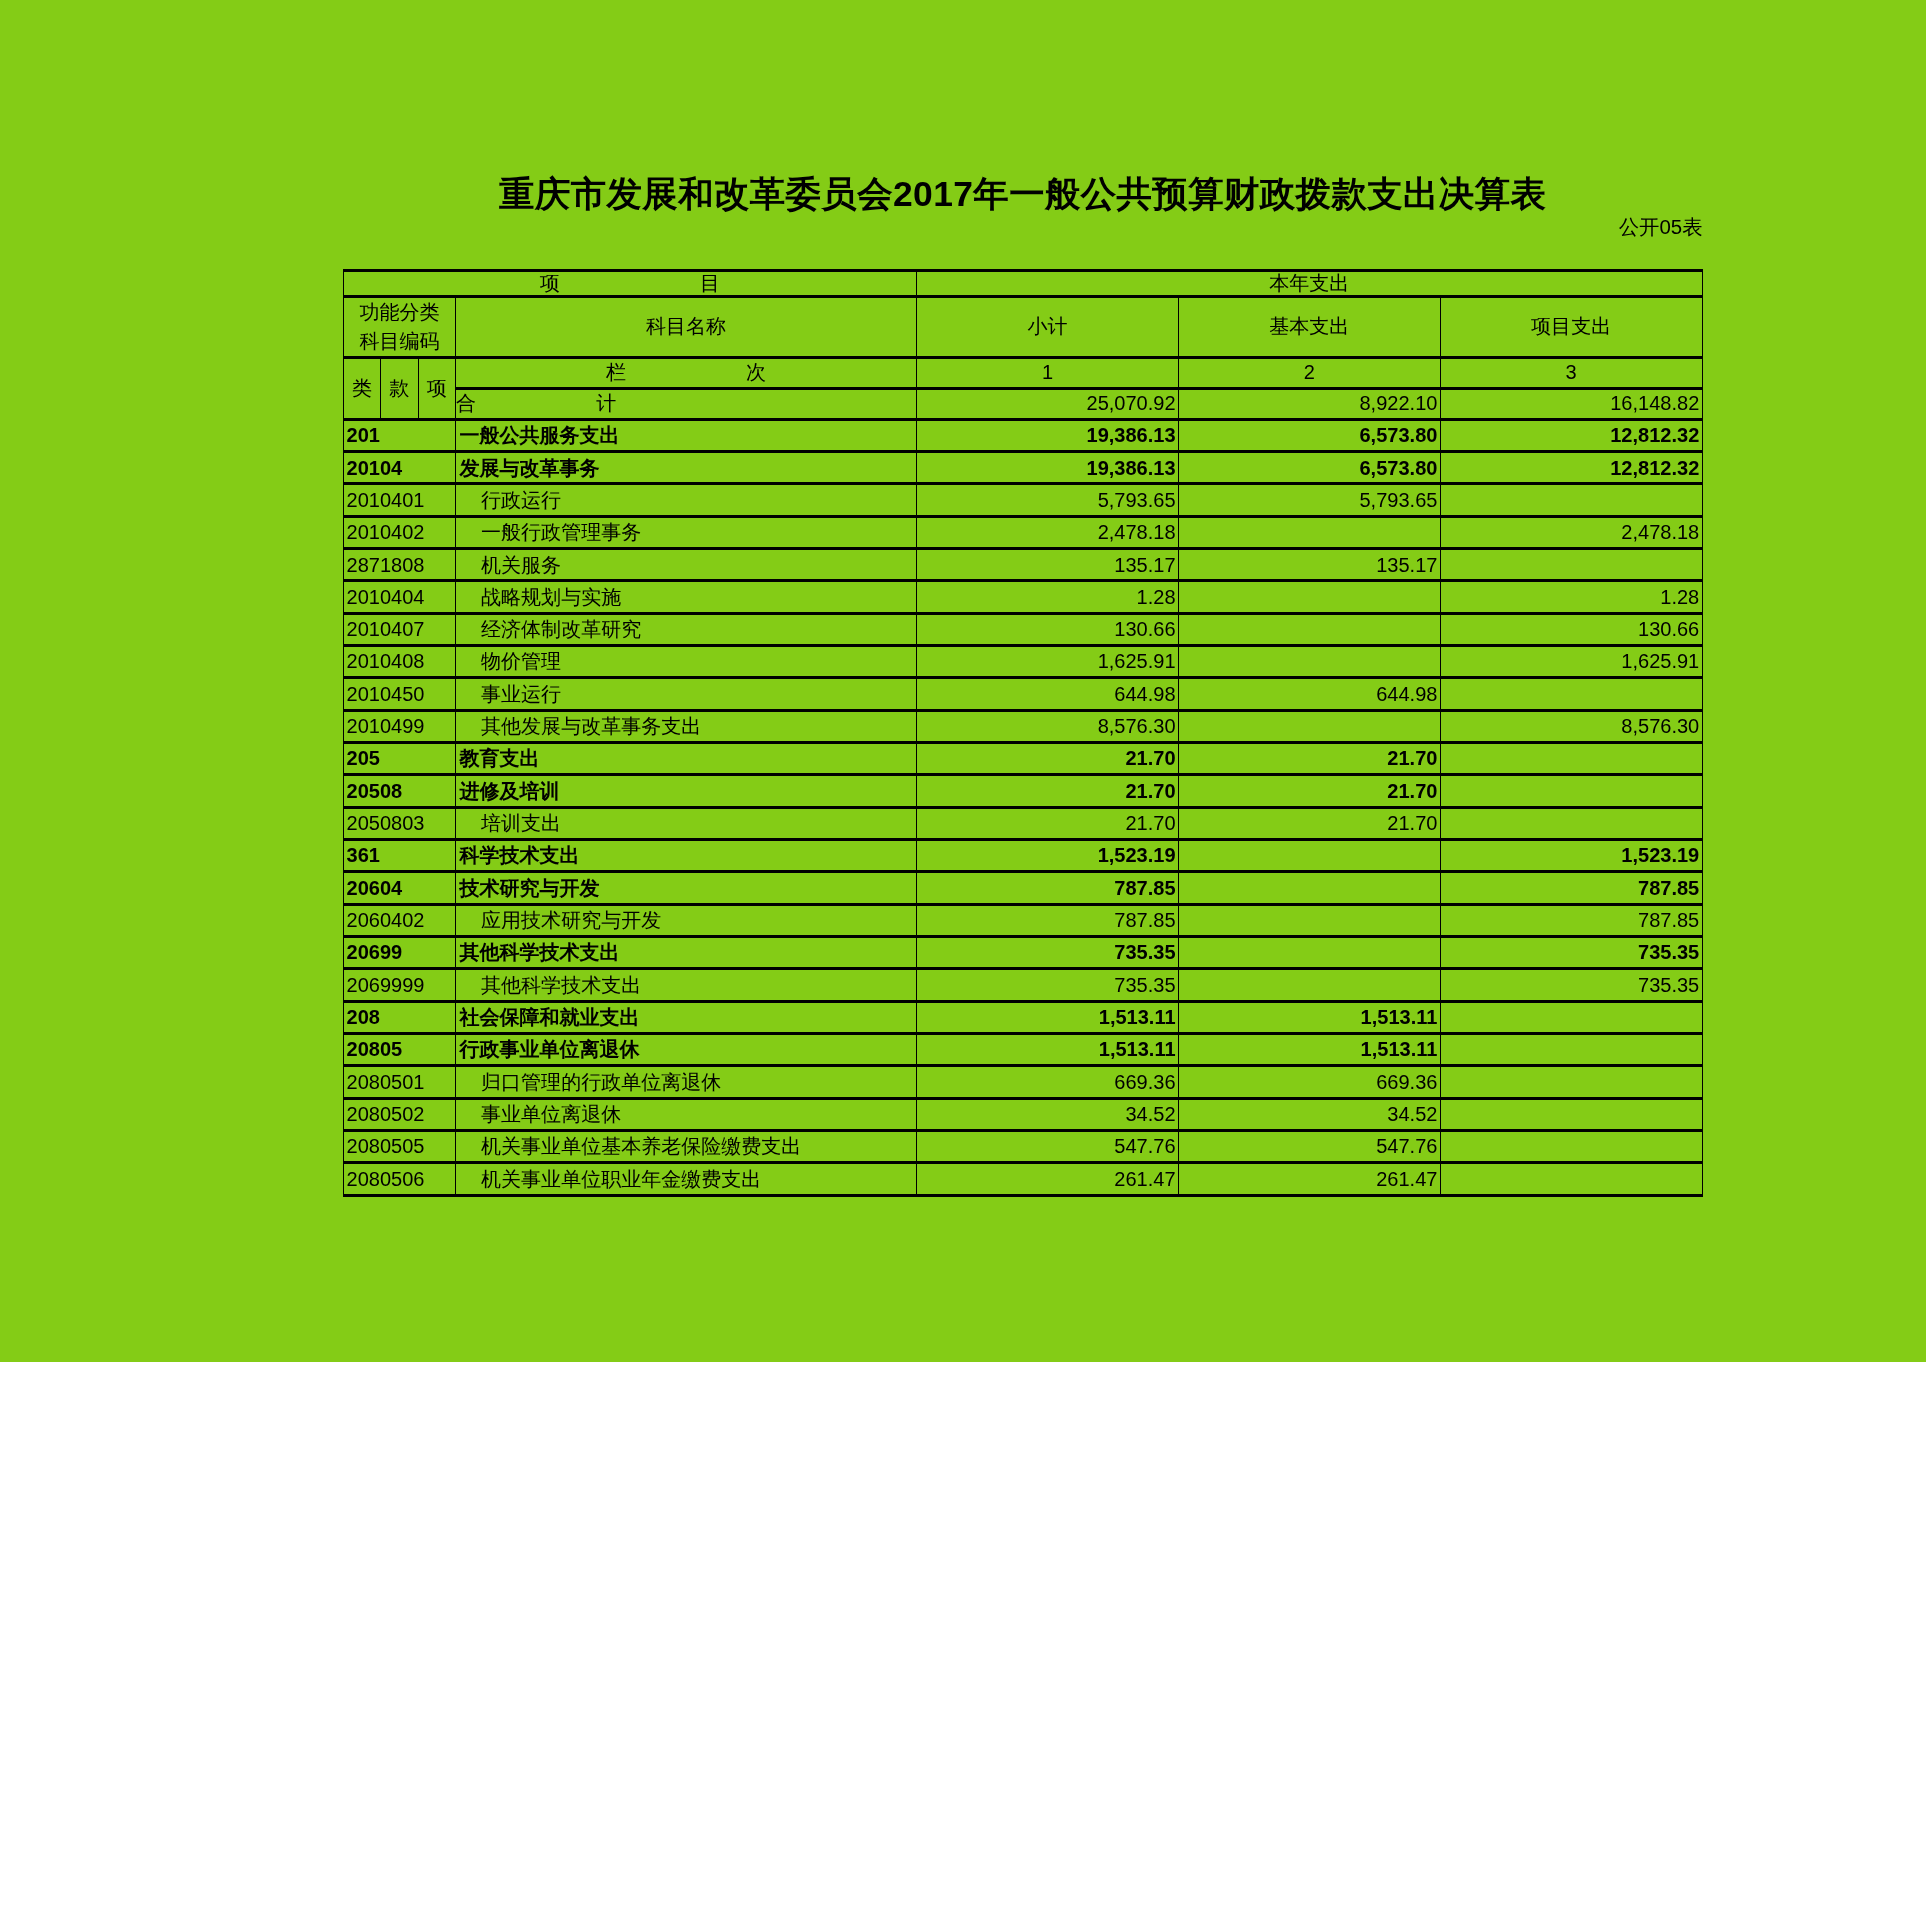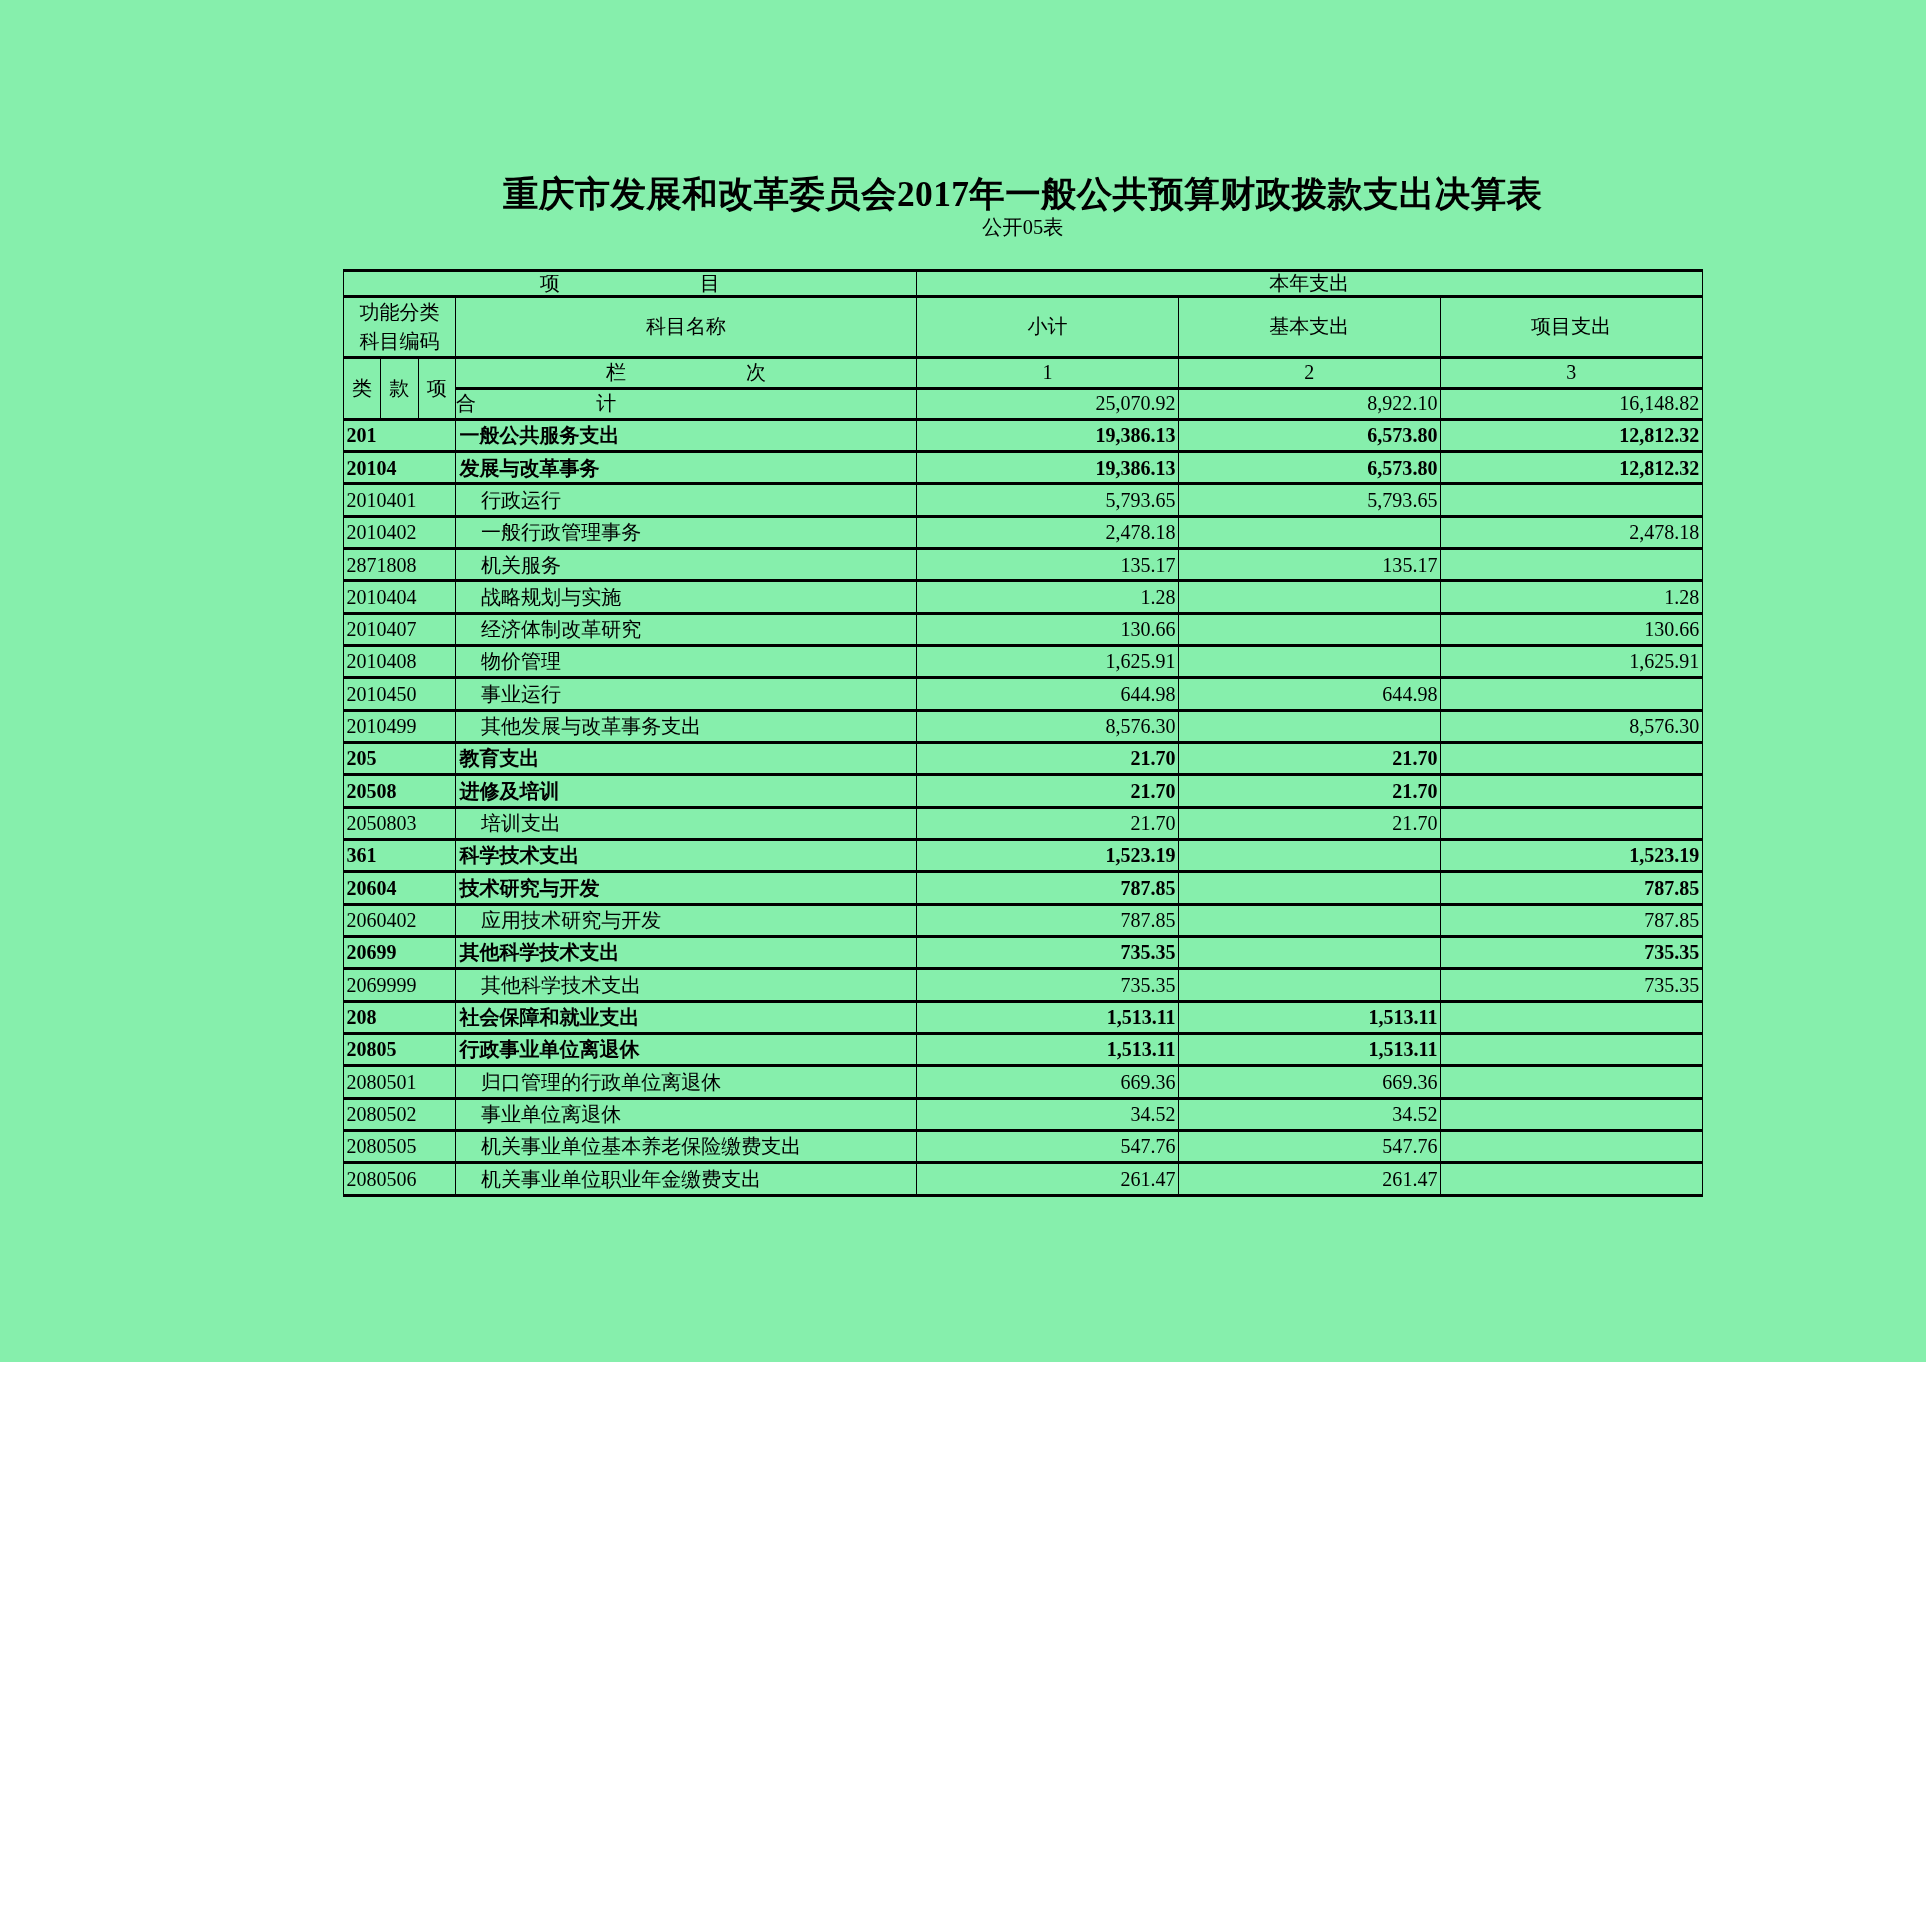--- a/index.html
+++ b/index.html
@@ -1,40 +1,40 @@
 <!DOCTYPE html>
 <html style="font-size:6.2px"><head>
 <meta charset="utf-8">
 <style>
   html, body { margin: 0; padding: 0; background: #ffffff; }
   .page {
     position: relative;
     width: 100vw;
     height: 70.7vw;
-    background: #86efac;
-    font-family: Liberation Serif, serif;
+    background: #84cc16;
+    font-family: Liberation Sans, sans-serif;
     color: #000000;
     overflow: hidden;
   }
   .doc-title {
     position: absolute;
     left: 17.8%;
     width: 70.6%;
     top: 8.9vw;
     text-align: center;
     font-size: 1.84vw;
     font-weight: bold;
     letter-spacing: 0.02vw;
     white-space: nowrap;
   }
   .note {
     position: absolute;
     left: 17.8%;
     width: 70.6%;
-    text-align: center;
+    text-align: right;
     font-size: 1.06vw;
     white-space: nowrap;
   }
   .note-table-code { top: 11.05vw; }
   .note-unit { top: 12.5vw; }
   table.budget-table {
     position: absolute;
     left: 17.8%;
     top: 13.98vw;
     width: 70.6%;

